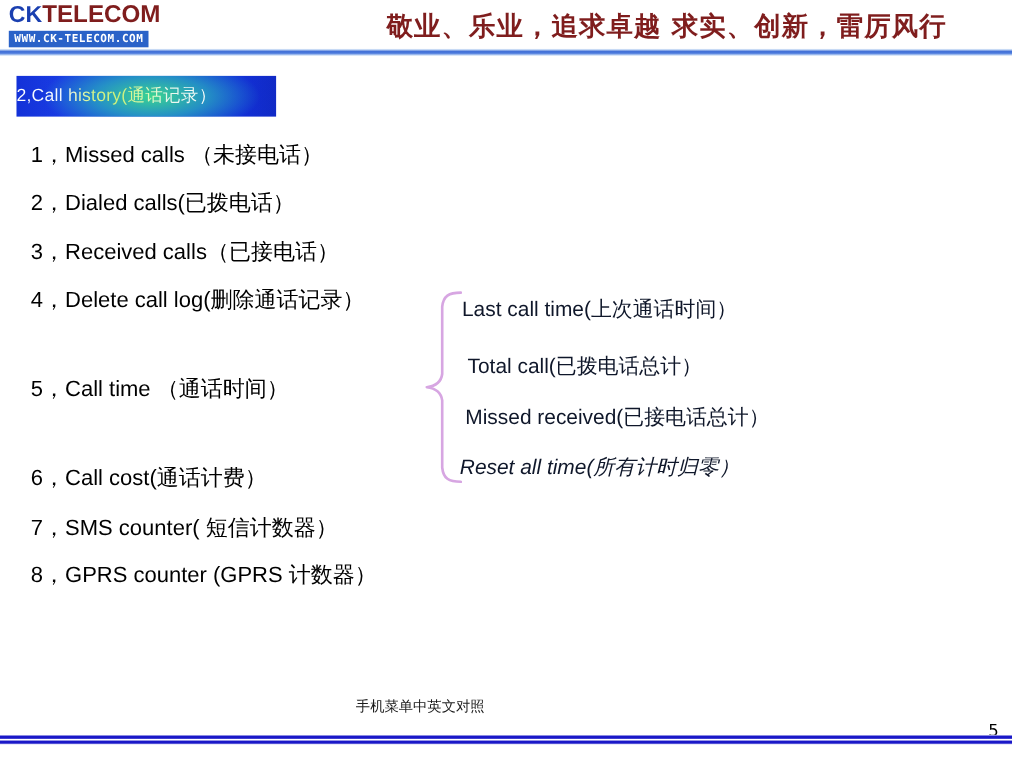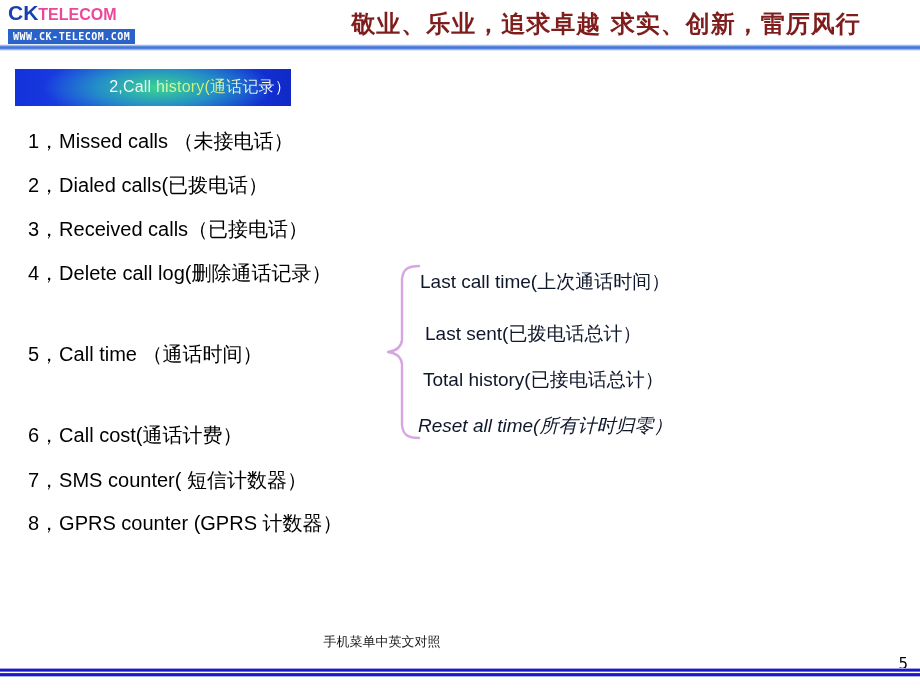--- a/index.html
+++ b/index.html
@@ -33,23 +33,23 @@
     letter-spacing: 0px;
     line-height: 22px;
     white-space: nowrap;
   }
   #logo-ck {
     color: #1a3fb0;
     font-weight: 800;
     font-size: 21px;
   }
   #logo-telecom {
-    color: #ec4899;
+    color: #7f1d1d;
     font-weight: 600;
-    font-size: 16px;
+    font-size: 22px;
   }
   #logo-url-box {
     margin-top: 3px;
     display: inline-block;
     background: #2a62c8;
     color: #ffffff;
     font-family: "DejaVu Sans Mono", "Liberation Mono", monospace;
     font-size: 10px;
     font-weight: 700;
     letter-spacing: 0.5px;
@@ -79,30 +79,30 @@
         #4472d8 40%,
         #4a79dd 62%,
         #b9d0f2 86%,
         #ffffff 100%);
   }
 
   
   #section-title-box {
     position: absolute;
     left: 15px; top: 69px;
-    width: 276px; height: 37px;
+    width: 236px; height: 37px;
     background:
       radial-gradient(ellipse 58% 130% at 52% 50%,
          rgba(60,220,140,0.95) 0%,
          rgba(40,170,190,0.75) 38%,
          rgba(20,70,220,0.05) 72%),
       linear-gradient(to right, #1330d8 0%, #1a3ce4 18%, #1a46e0 50%, #1330d8 85%, #1028c4 100%);
     display: flex;
     align-items: center;
-    justify-content: flex-end;
+    justify-content: flex-start;
   }
   #section-title-text {
     font-size: 16px;
     font-weight: 400;
     white-space: nowrap;
     color: #f2f7ff;
     background: linear-gradient(to right,
         #ffffff 0%, #eef6ff 22%, #d6f48a 38%, #cbf07a 52%, #dff9a8 62%, #eaf7ee 76%, #ffffff 100%);
     -webkit-background-clip: text;
     background-clip: text;
@@ -207,20 +207,20 @@
 </div>
 
 <div id="brace">
   <svg width="34" height="180" viewBox="0 0 34 180">
     <path d="M33 4 C 22 4, 17 7, 16 17 L 16 78 C 15 86, 10 89, 2 90 C 10 91, 15 94, 16 102 L 16 163 C 17 173, 22 176, 33 176" fill="none" stroke="#d7a6e2" stroke-width="2.4" stroke-linecap="round" stroke-linejoin="round"></path>
   </svg>
 </div>
 
 <div id="sub-list">
   <div class="sub-item" style="position:absolute;left:2px;top:10px;">Last call time(上次通话时间）</div>
-  <div class="sub-item" style="position:absolute;left:7px;top:62px;">Last sent(已拨电话总计）</div>
-  <div class="sub-item" style="position:absolute;left:5px;top:108px;">Total history(已接电话总计）</div>
+  <div class="sub-item" style="position:absolute;left:7px;top:62px;">Total call(已拨电话总计）</div>
+  <div class="sub-item" style="position:absolute;left:5px;top:108px;">Missed received(已接电话总计）</div>
   <div class="sub-item" style="position:absolute;left:0px;top:154px;font-style:italic;">Reset all time(所有计时归零）</div>
 </div>
 
 <div id="footer-text">手机菜单中英文对照</div>
 <div id="page-number">5</div>
 <div id="footer-rule"></div>
 
 </body></html>

